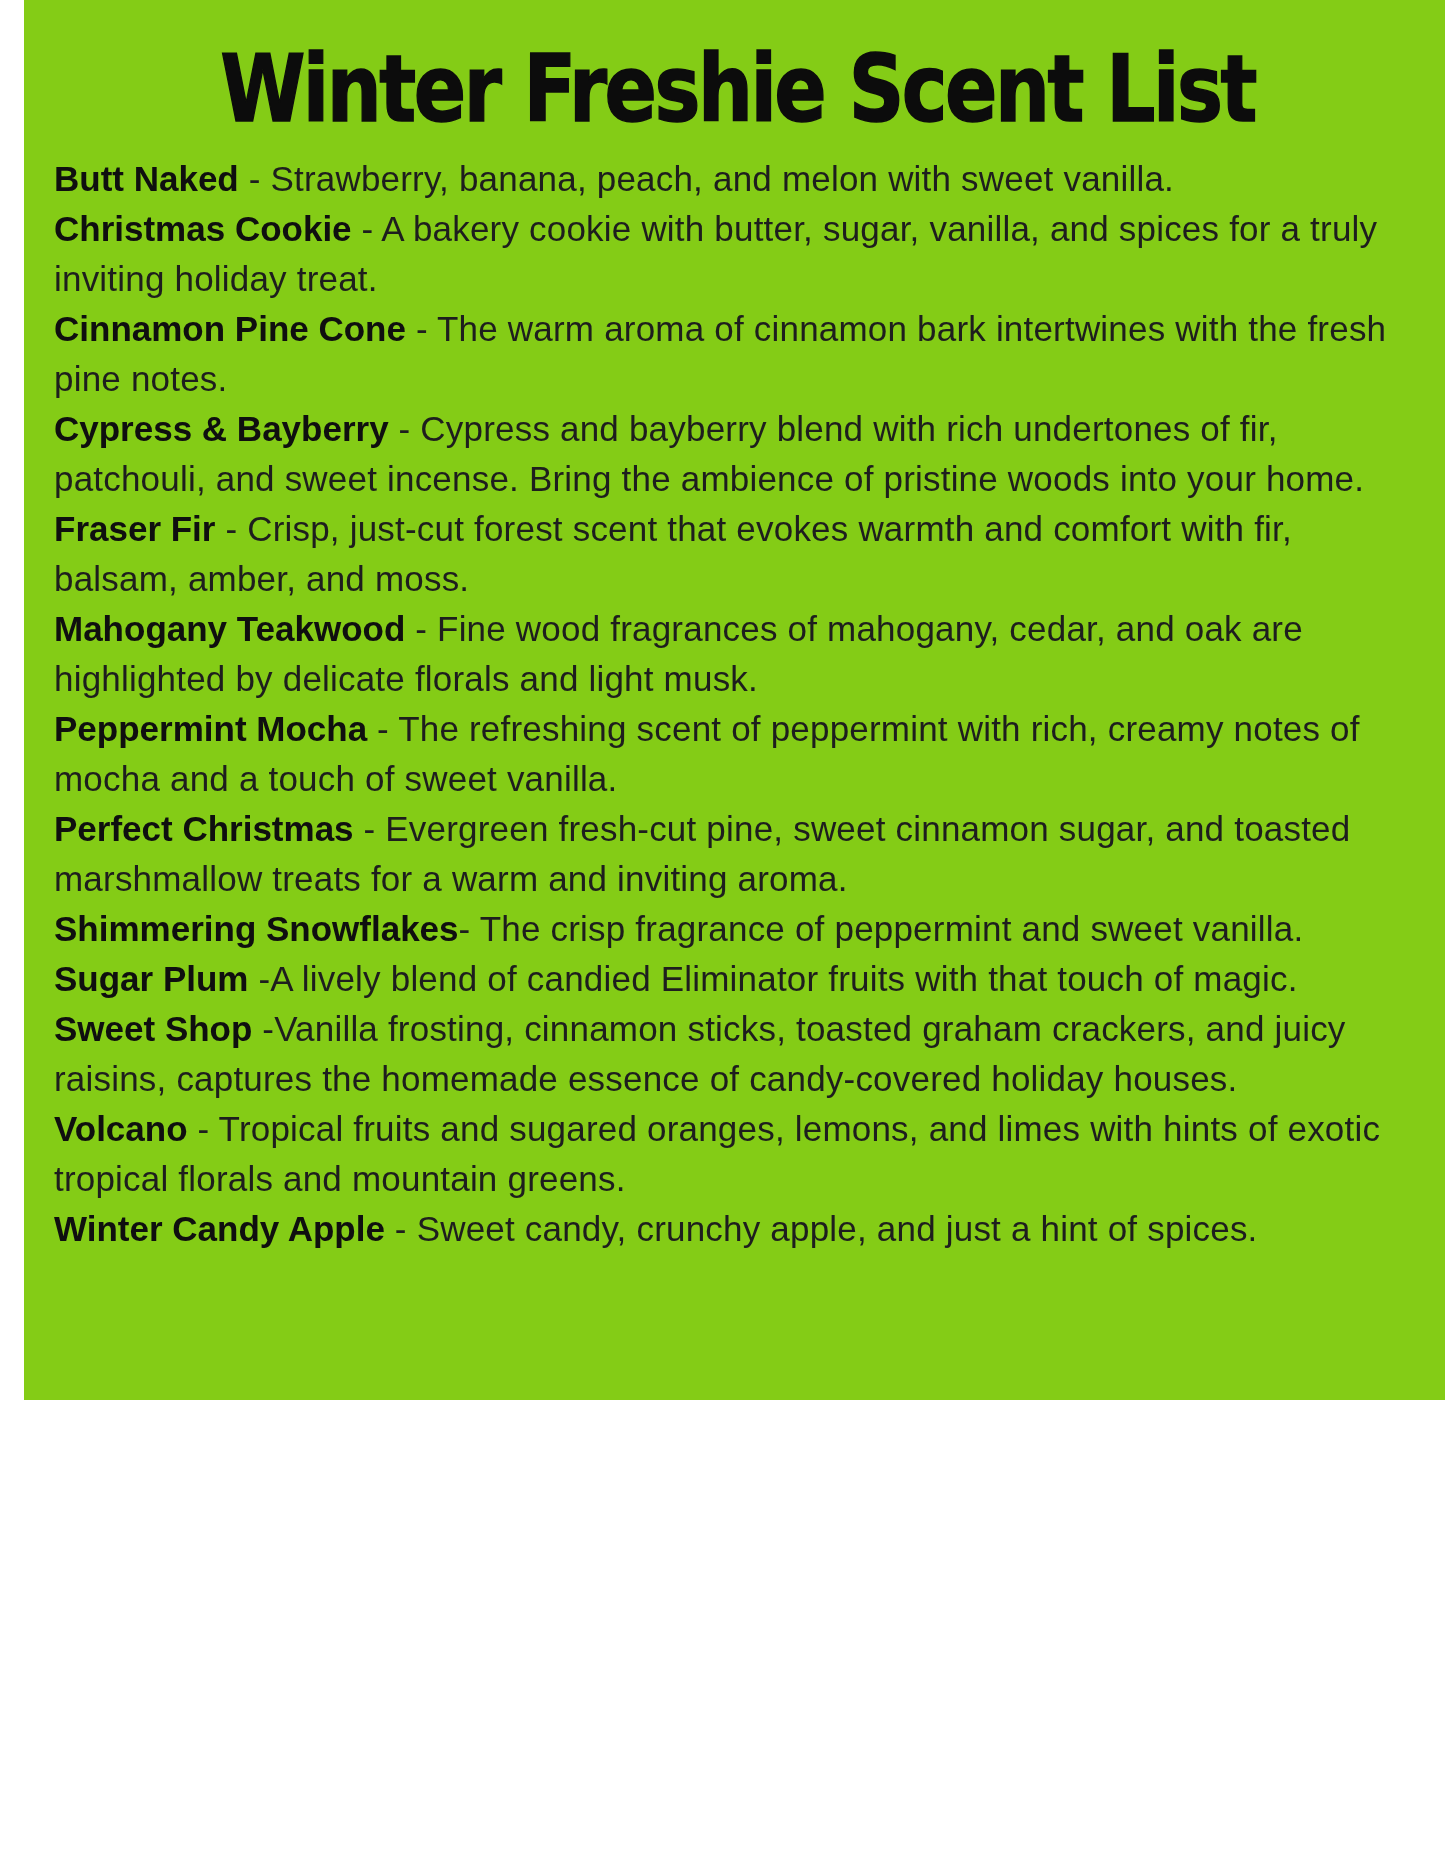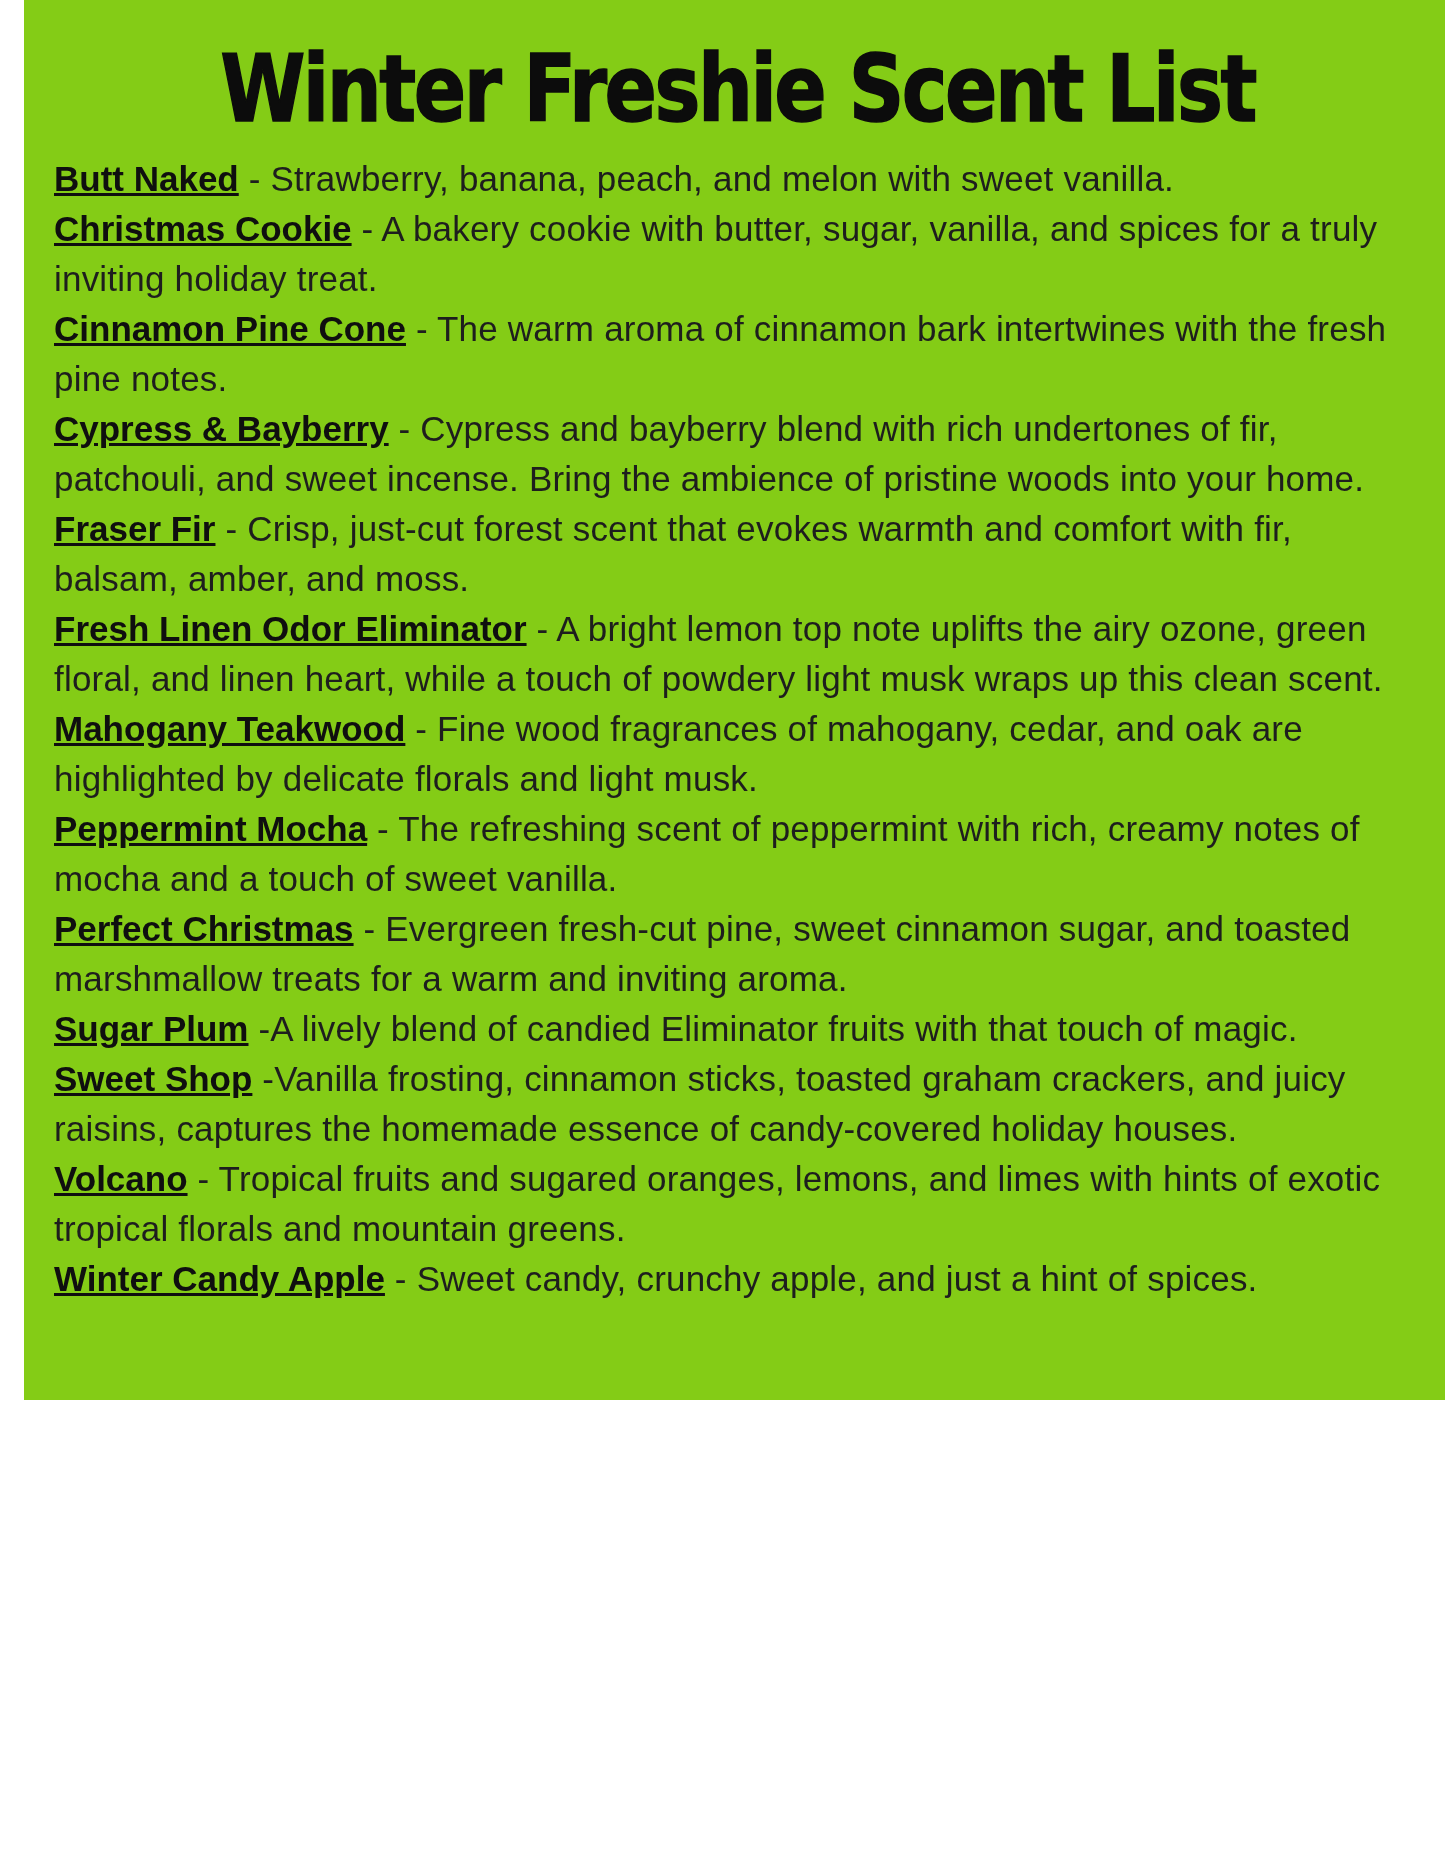--- a/index.html
+++ b/index.html
@@ -39,49 +39,48 @@
     margin: 0;
     font-size: 35px;
     line-height: 50px;
     color: #1e1e1e;
     letter-spacing: 0.2px;
   }
   .scent .scent-name {
     font-weight: 700;
     color: #0f0f0f;
     letter-spacing: 0;
-    text-decoration: underline;
   }
 </style>
 </head>
 <body>
 
 <div class="page">
   <h1 class="title">Winter Freshie Scent List</h1>
 
   <div class="scent-list">
   <p class="scent"><b class="scent-name">Butt Naked</b><span> - Strawberry, banana, peach, and melon with sweet vanilla.</span></p>
 
   <p class="scent"><b class="scent-name">Christmas Cookie</b><span> - A bakery cookie with butter, sugar, vanilla, and spices for a truly inviting holiday treat.</span></p>
 
   <p class="scent"><b class="scent-name">Cinnamon Pine Cone</b><span> - The warm aroma of cinnamon bark intertwines with the fresh pine notes.</span></p>
 
   <p class="scent"><b class="scent-name">Cypress &amp; Bayberry</b><span> - Cypress and bayberry blend with rich undertones of fir, patchouli, and sweet incense. Bring the ambience of pristine woods into your home.</span></p>
 
   <p class="scent"><b class="scent-name">Fraser Fir</b><span> - Crisp, just-cut forest scent that evokes warmth and comfort with fir, balsam, amber, and moss.</span></p>
 
-  <p class="scent"><b class="scent-name">Fresh Linen Odor Eliminator</b><span> - A bright lemon top note uplifts the airy ozone, green floral, and linen heart, while a touch of powdery light musk wraps up this clean scent.</span></p>
 
   <p class="scent"><b class="scent-name">Mahogany Teakwood</b><span> - Fine wood fragrances of mahogany, cedar, and oak are highlighted by delicate florals and light musk.</span></p>
 
 
   <p class="scent"><b class="scent-name">Peppermint Mocha</b><span> - The refreshing scent of peppermint with rich, creamy notes of mocha and a touch of sweet vanilla.</span></p>
 
   <p class="scent"><b class="scent-name">Perfect Christmas</b><span> - Evergreen fresh-cut pine, sweet cinnamon sugar, and toasted marshmallow treats for a warm and inviting aroma.</span></p>
 
+  <p class="scent"><b class="scent-name">Shimmering Snowflakes</b><span>- The crisp fragrance of peppermint and sweet vanilla.</span></p>
 
   <p class="scent"><b class="scent-name">Sugar Plum</b><span> -A lively blend of candied Eliminator fruits with that touch of magic.</span></p>
 
 
   <p class="scent"><b class="scent-name">Sweet Shop</b><span> -Vanilla frosting, cinnamon sticks, toasted graham crackers, and juicy raisins, captures the homemade essence of candy-covered holiday houses.</span></p>
 
   <p class="scent"><b class="scent-name">Volcano</b><span> - Tropical fruits and sugared oranges, lemons, and limes with hints of exotic tropical florals and mountain greens.</span></p>
 
   <p class="scent"><b class="scent-name">Winter Candy Apple</b><span> - Sweet candy, crunchy apple, and just a hint of spices.</span></p>
 </div>

